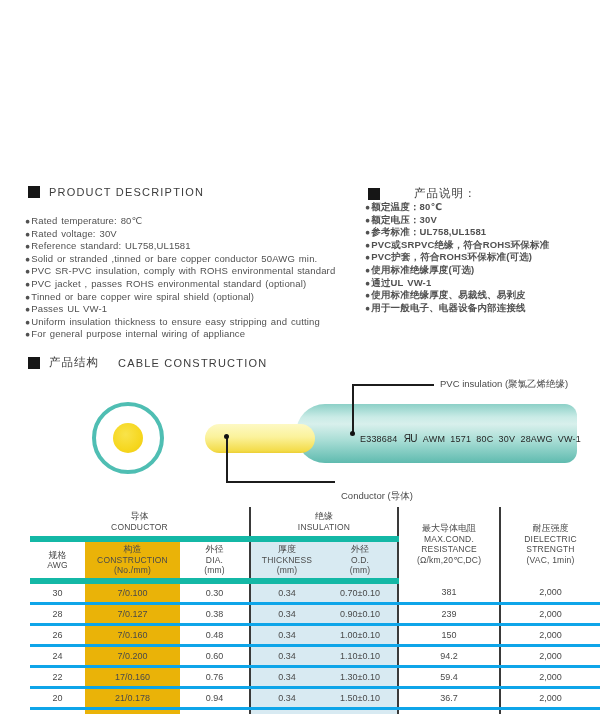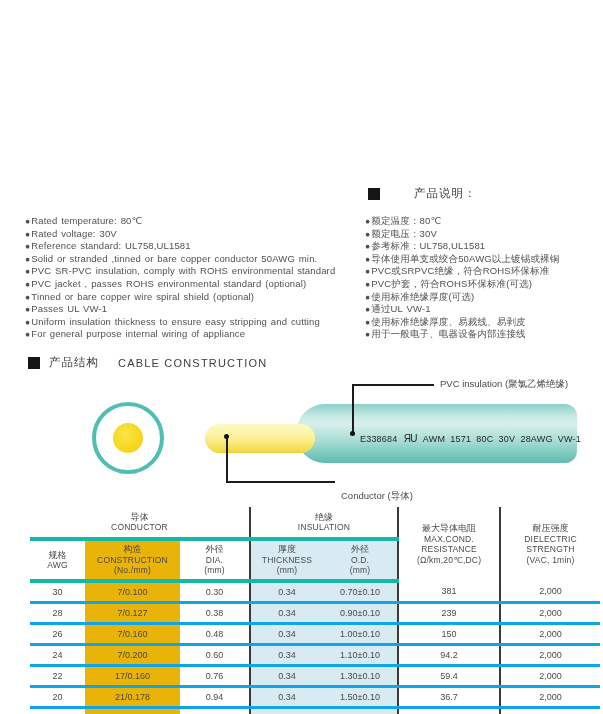--- a/index.html
+++ b/index.html
@@ -31,56 +31,59 @@
   .leader{position:absolute;background:#1c1c1c;z-index:5;}
   .leader-dot{position:absolute;width:5px;height:5px;border-radius:50%;background:#111;z-index:6;}
   .dg-label{position:absolute;font-size:9.5px;color:#4a4a4a;white-space:nowrap;z-index:5;text-align:right;}
   
   .spec-table{position:absolute;left:30px;top:507px;width:570px;border-collapse:collapse;table-layout:fixed;}
   .spec-table th,.spec-table td{padding:0;text-align:center;vertical-align:middle;font-weight:normal;color:#4a4a4a;}
   .hdr-cn{font-size:9px;line-height:10.5px;display:block;}
   .hdr-en{font-size:8.5px;line-height:10.5px;letter-spacing:0.2px;display:block;}
   .row-group{height:32px;}
   .row-sub{height:42px;}
-  .spec-table .b-bottom{border-bottom:4px solid #14b8a6;}
+  .spec-table .b-bottom{border-bottom:6px solid #14b8a6;}
   .spec-table .b-left{border-left:2px solid #3a3a3a;}
   .spec-table .b-right{border-right:2px solid #3a3a3a;}
   .bg-yellow{background:#eab308;}
   .bg-blue{background:#d8eaf2;}
   .spec-table td{font-size:9px;height:18px;border-top:3px solid #0ea5e9;}
   .spec-table tr.first-data td{border-top:none;}
 </style>
 </head>
 <body>
 
 <div class="page">
 
+  <div class="sec-header" style="left:28px;top:186px;">
+    <span class="sec-square"></span>
+    <span class="sec-title">PRODUCT  DESCRIPTION</span>
+  </div>
   <div class="sec-header" style="left:368px;top:186px;gap:34px;">
     <span class="sec-square"></span>
     <span class="sec-title-cn">产品说明：</span>
   </div>
 
   <ul class="blist" style="left:25px;top:215px;width:340px;">
     <li>Rated temperature: 80℃</li>
     <li>Rated voltage: 30V</li>
     <li>Reference standard: UL758,UL1581</li>
     <li>Solid or stranded ,tinned or bare copper conductor 50AWG min.</li>
     <li>PVC SR-PVC insulation, comply with ROHS environmental standard</li>
     <li>PVC jacket , passes ROHS environmental standard (optional)</li>
     <li>Tinned or bare copper wire spiral shield (optional)</li>
     <li>Passes UL VW-1</li>
     <li>Uniform insulation thickness to ensure easy stripping and cutting</li>
     <li>For general purpose internal wiring of appliance</li>
   </ul>
 
-  <ul class="blist" style="left:365px;top:215px;width:235px;">
+  <ul class="blist" style="left:365px;top:201px;width:235px;font-weight:bold;">
     <li>额定温度：80℃</li>
     <li>额定电压：30V</li>
     <li>参考标准：UL758,UL1581</li>
-    <li>导体使用单支或绞合50AWG以上镀锡或裸铜</li>
     <li>PVC或SRPVC绝缘，符合ROHS环保标准</li>
     <li>PVC护套，符合ROHS环保标准(可选)</li>
     <li>使用标准绝缘厚度(可选)</li>
     <li>通过UL VW-1</li>
     <li>使用标准绝缘厚度、易裁线、易剥皮</li>
     <li>用于一般电子、电器设备内部连接线</li>
   </ul>
 
   <div class="sec-header" style="left:28px;top:355px;">
     <span class="sec-square"></span>

